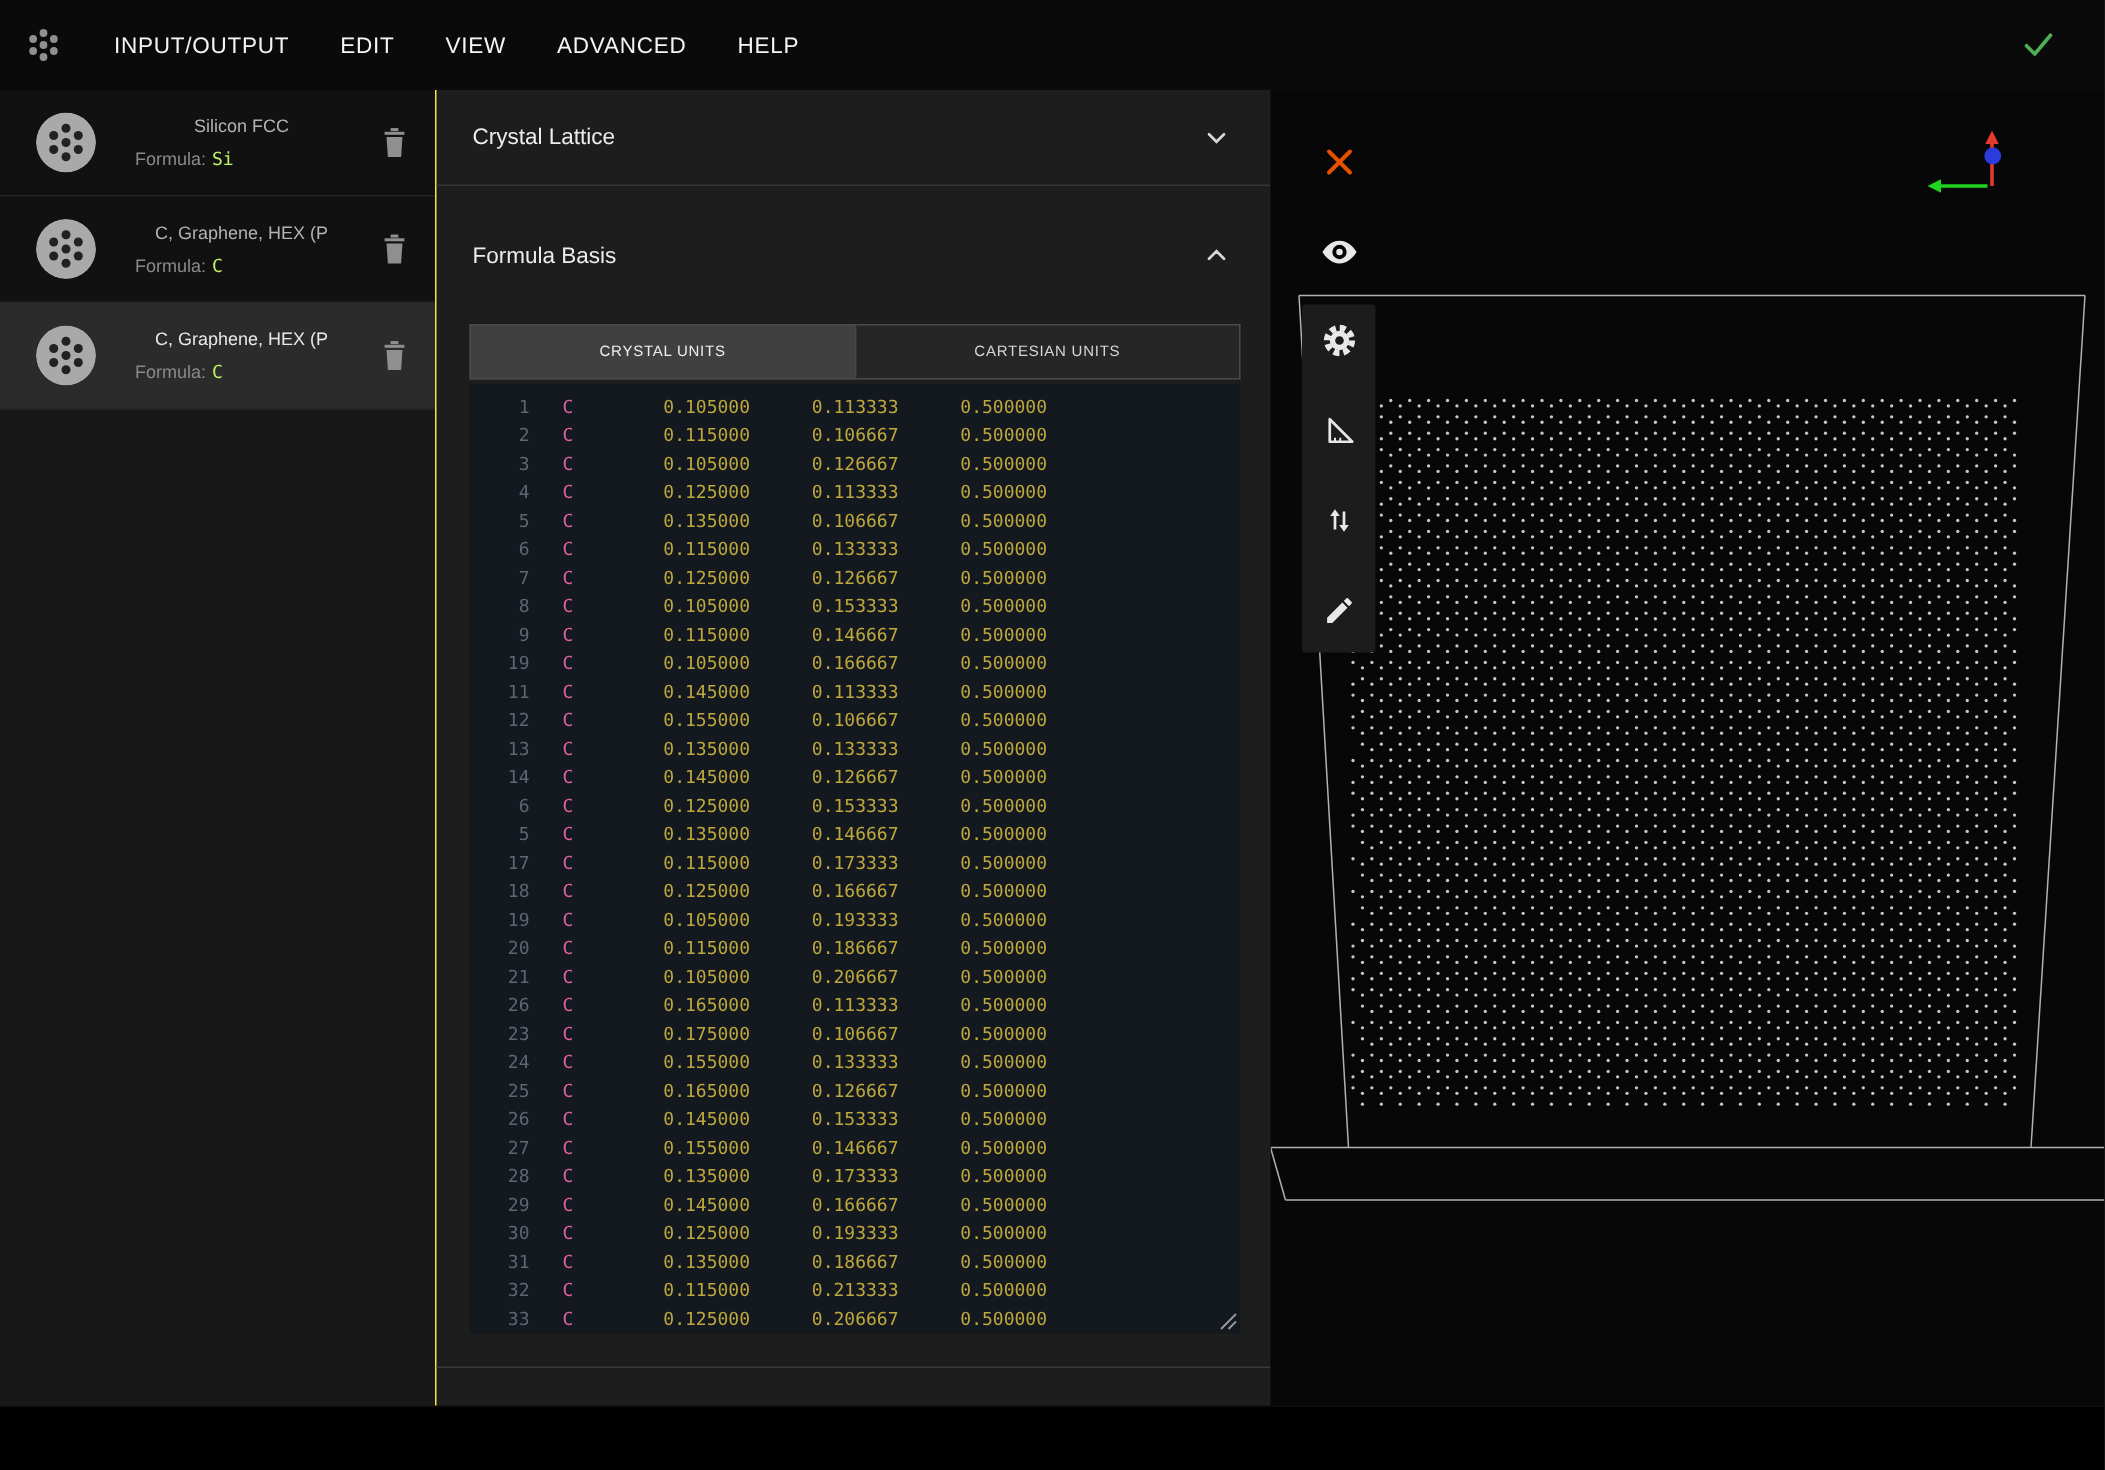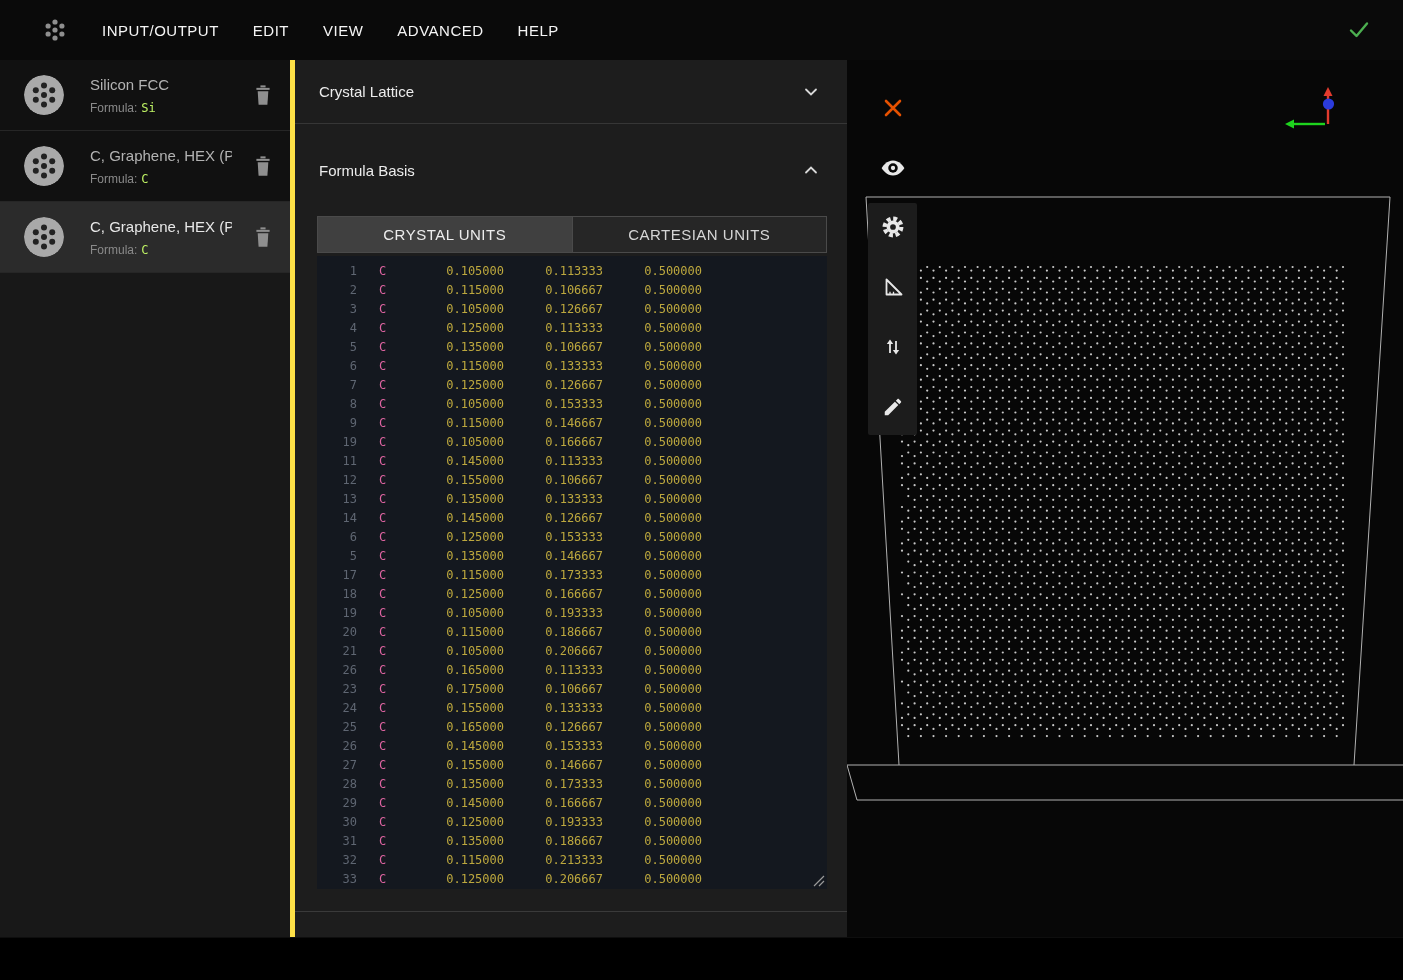--- a/index.html
+++ b/index.html
@@ -3,53 +3,53 @@
 <meta charset="utf-8">
 <style>
   * { box-sizing: border-box; }
   html,body { margin:0; padding:0; }
   body {
     width:1403px; height:980px; overflow:hidden;
     background:#1d1d1d; color:#e0e0e0;
     font-family:"Liberation Sans", sans-serif;
   }
   
-  .header { height:60px; background:#0a0a0a; display:flex; align-items:center; padding:0 30px 0 40px; }
+  .header { height:60px; background:#0a0a0a; display:flex; align-items:center; padding:0 30px 0 14px; }
   .logo { width:30px; height:30px; margin-right:32px; flex:none; }
   .nav { display:flex; gap:34px; align-items:center; }
   .nav-item { font-size:15px; letter-spacing:.5px; color:#f5f5f5; cursor:pointer; white-space:nowrap; }
   .header-spacer { flex:1; }
   .check-btn { width:28px; height:28px; cursor:pointer; display:flex; align-items:center; justify-content:center; }
 
   
   .main { display:flex; height:877px; }
 
   
   .sidebar { width:290px; background:#181818; flex:none; }
   .mat-item { height:71px; background:#111111; border-bottom:1px solid #262626; position:relative;
               display:flex; align-items:center; padding-left:24px; cursor:pointer; }
   .mat-item.selected { background:#2b2b2b; }
   .avatar { width:40px; height:40px; border-radius:50%; flex:none; }
   .mat-text { margin-left:26px; width:142px; overflow:hidden; }
-  .mat-title { font-size:15px; color:#b3b3b3; white-space:nowrap; overflow:hidden; }
+  .mat-title { font-size:12px; color:#b3b3b3; white-space:nowrap; overflow:hidden;text-align:center; }
   .mat-item.selected .mat-title { color:#e8e8e8; }
   .mat-formula { margin-top:8px; font-size:12px; color:#8a8a8a; white-space:nowrap; }
   .mat-formula .val { font-family:"DejaVu Sans Mono", monospace; color:#bef264; margin-left:4px; }
   .trash { position:absolute; right:16px; top:50%; transform:translateY(-50%); cursor:pointer; width:22px; height:24px; }
 
   
-  .middle { width:557px; background:#1d1d1d; border-left:5px solid #fde047; display:flex; flex-direction:column; flex:none; }
+  .middle { width:557px; background:#1d1d1d; border-left:1px solid #fde047; display:flex; flex-direction:column; flex:none; }
   .sec { display:flex; align-items:center; justify-content:space-between; padding:0 26px 0 24px; cursor:pointer; }
   .sec--lattice { height:64px; border-bottom:1px solid #363636; }
   .sec--basis { height:92px; }
   .sec-title { font-size:15px; color:#ececec; }
   .chev { width:20px; height:20px; }
 
   .tabs { margin:0 20px 0 22px; display:flex; height:37px; flex:none; }
-  .tab { flex:1; display:flex; align-items:center; justify-content:center; font-size:15px; letter-spacing:.5px;
+  .tab { flex:1; display:flex; align-items:center; justify-content:center; font-size:10px; letter-spacing:.5px;
          color:#d6d6d6; background:#262626; border:1px solid #4a4a4a; cursor:pointer; }
   .tab + .tab { border-left:none; }
   .tab.active { background:#404040; color:#ededed; }
 
   .editor { margin:3px 20px 0 22px; height:633px; background:#14181f; position:relative; padding-top:6px;
             font-family:"DejaVu Sans Mono", monospace; font-size:12px; overflow:hidden; cursor:text; }
   .brow { display:flex; height:19px; line-height:19px; }
   .brow .ln { width:40px; text-align:right; color:#5f6672; flex:none; }
   .brow .el { margin-left:22px; width:26px; color:#de64a1; flex:none; }
   .brow .co { width:99px; text-align:right; color:#bda83e; flex:none; }

